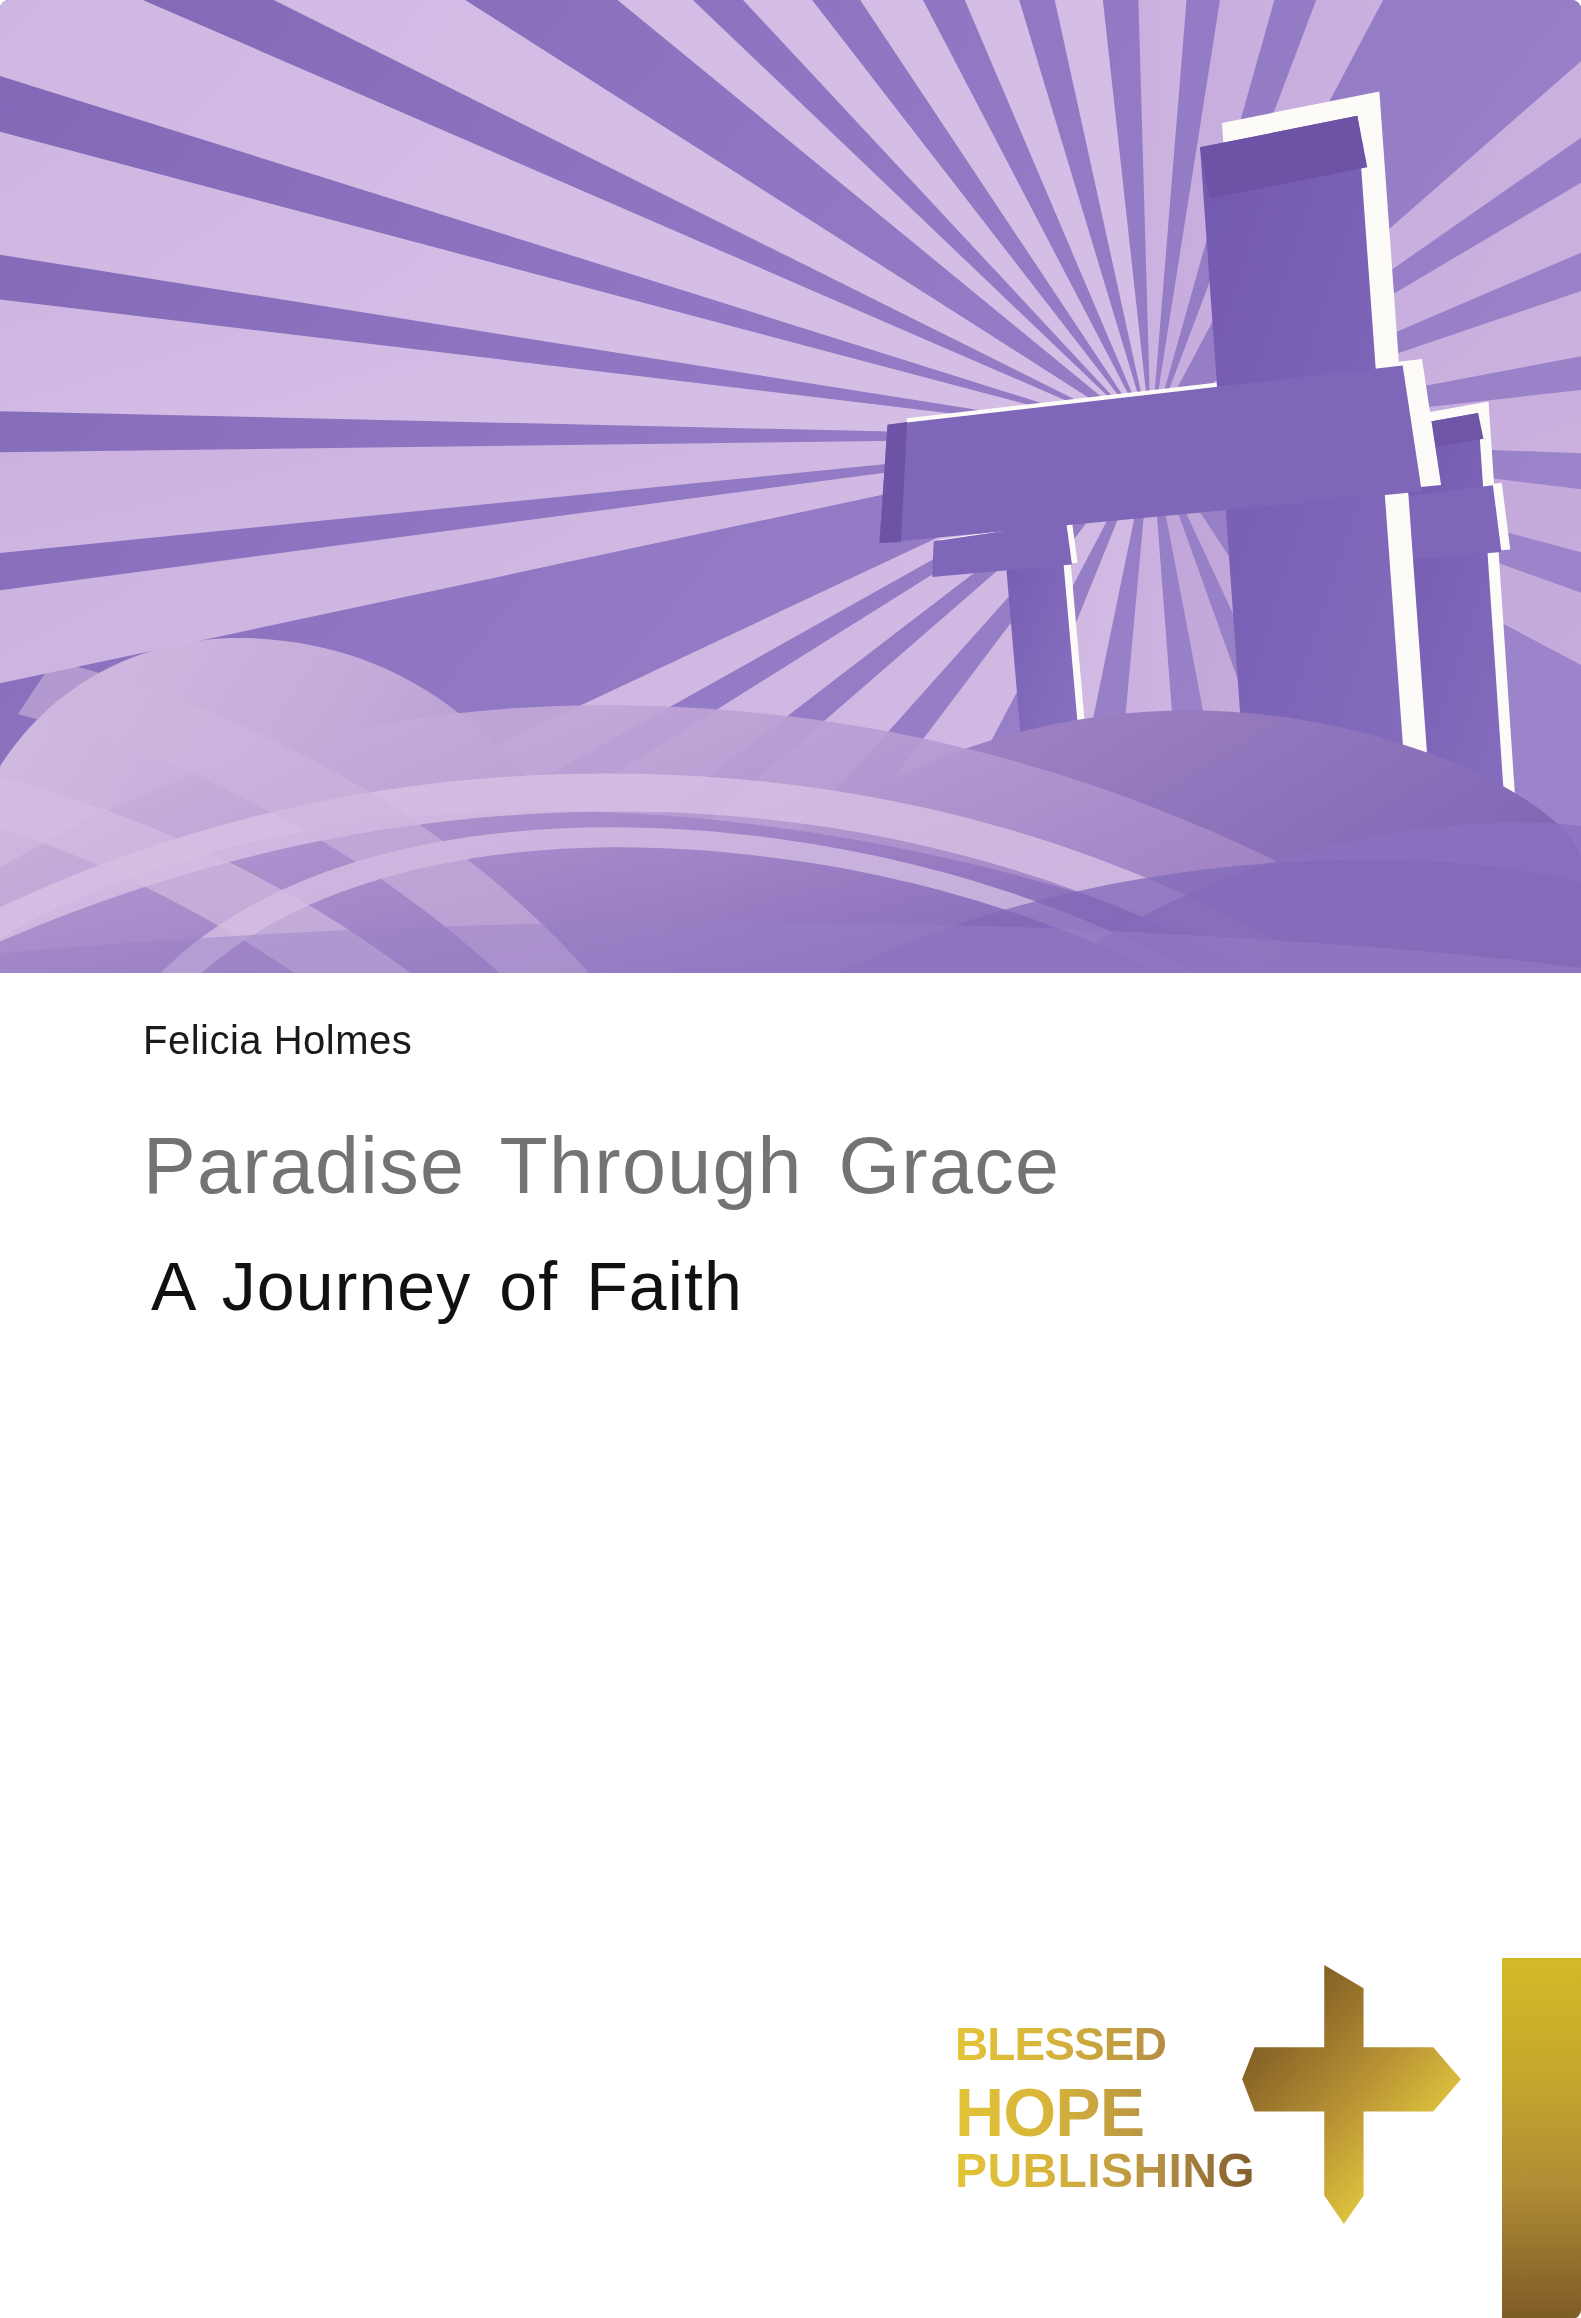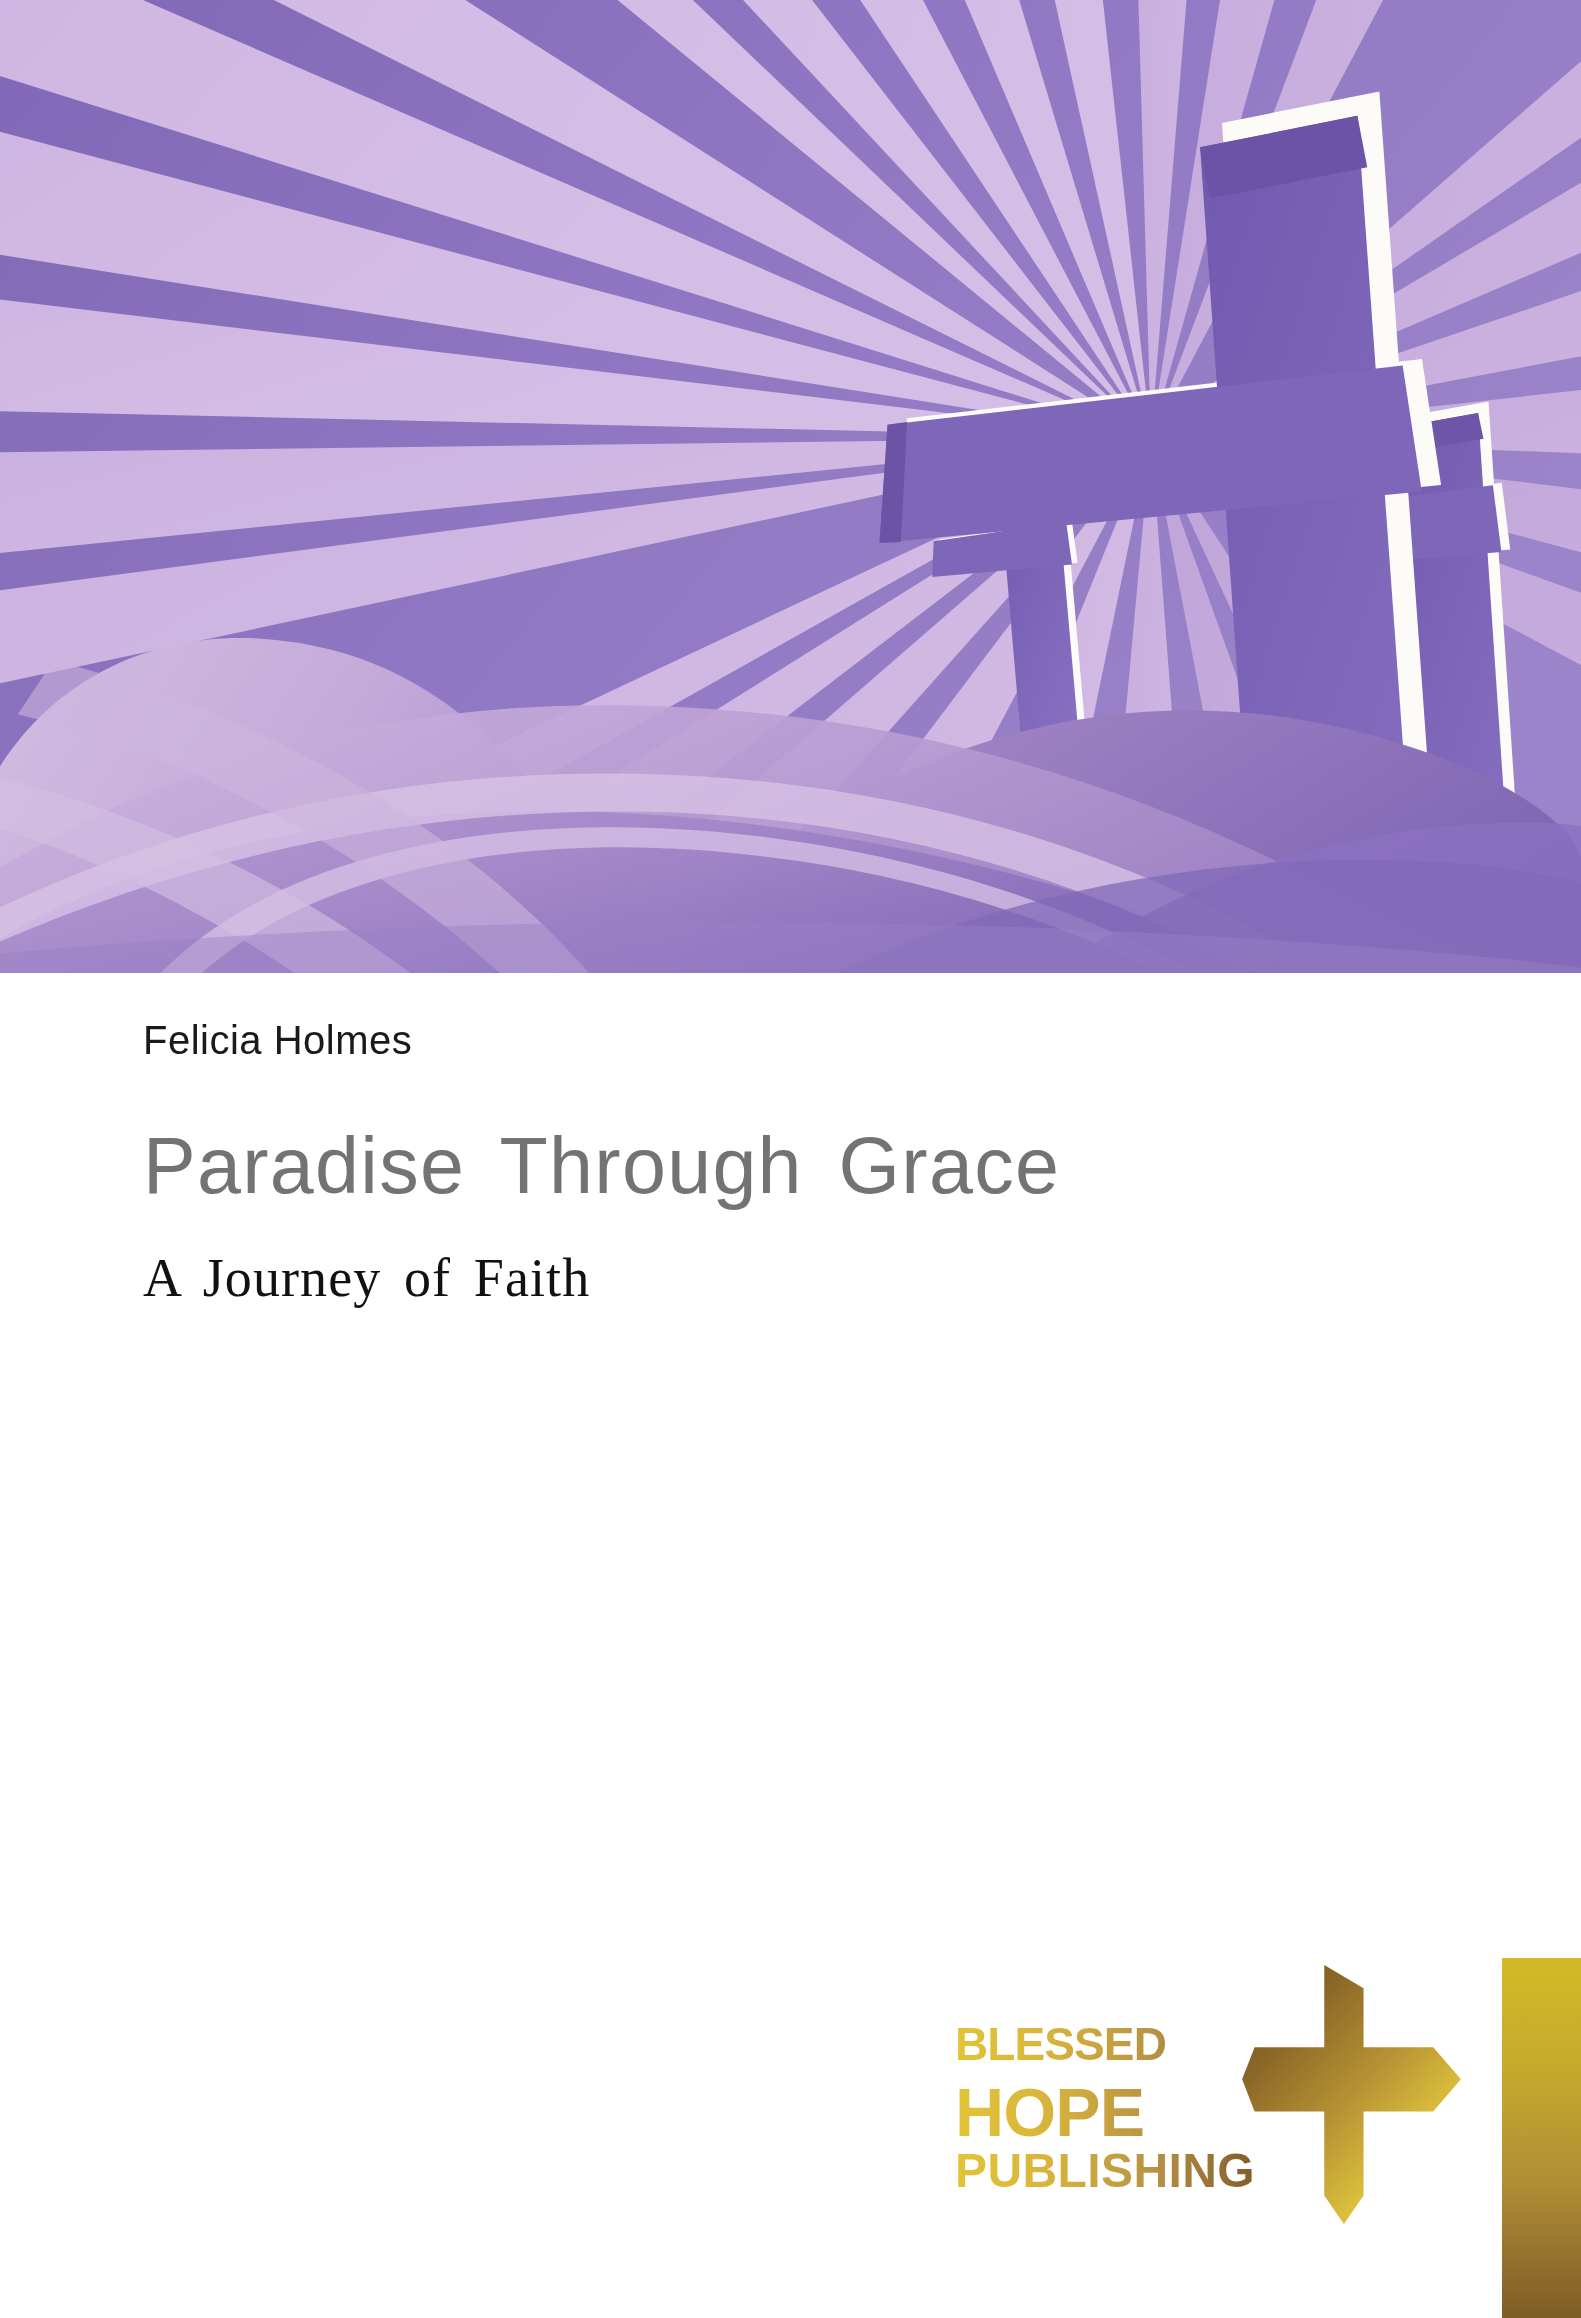--- a/index.html
+++ b/index.html
@@ -10,20 +10,21 @@
   body {
     font-family: "Liberation Sans", sans-serif;
   }
 
   #cover {
     position: relative;
     width: 1581px;
     height: 2319px;
     background: #ffffff;
     overflow: hidden;
+    border-radius: 9px;
   }
 
   
   #artwork {
     position: absolute;
     left: 0;
     top: 0;
     width: 1581px;
     height: 973px;
     overflow: hidden;
@@ -55,29 +56,28 @@
     font-size: 79px;
     font-weight: 400;
     color: #737373;
     letter-spacing: 1.3px;
     word-spacing: 12.5px;
     line-height: 1.12;
     margin: 0 0 37px 0;
     white-space: nowrap;
   }
   #book-subtitle {
-    font-size: 54px;
+    font-size: 68px;
     font-weight: 400;
     color: #111111;
     letter-spacing: 1.1px;
     word-spacing: 8px;
     line-height: 1.15;
-    margin: 0;
+    margin: 8px;
     white-space: nowrap;
-    font-family: Liberation Serif, serif;
   }
 
   
   #publisher-logo {
     position: absolute;
     left: 955px;
     top: 1979px;
     width: 535px;
     height: 303px;
   }

